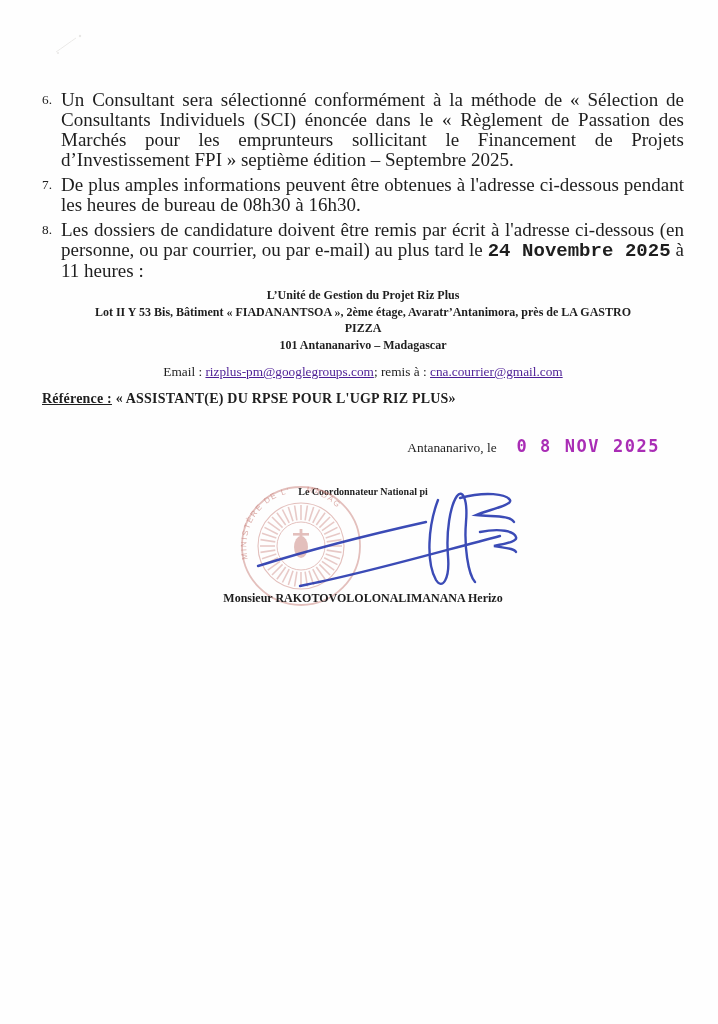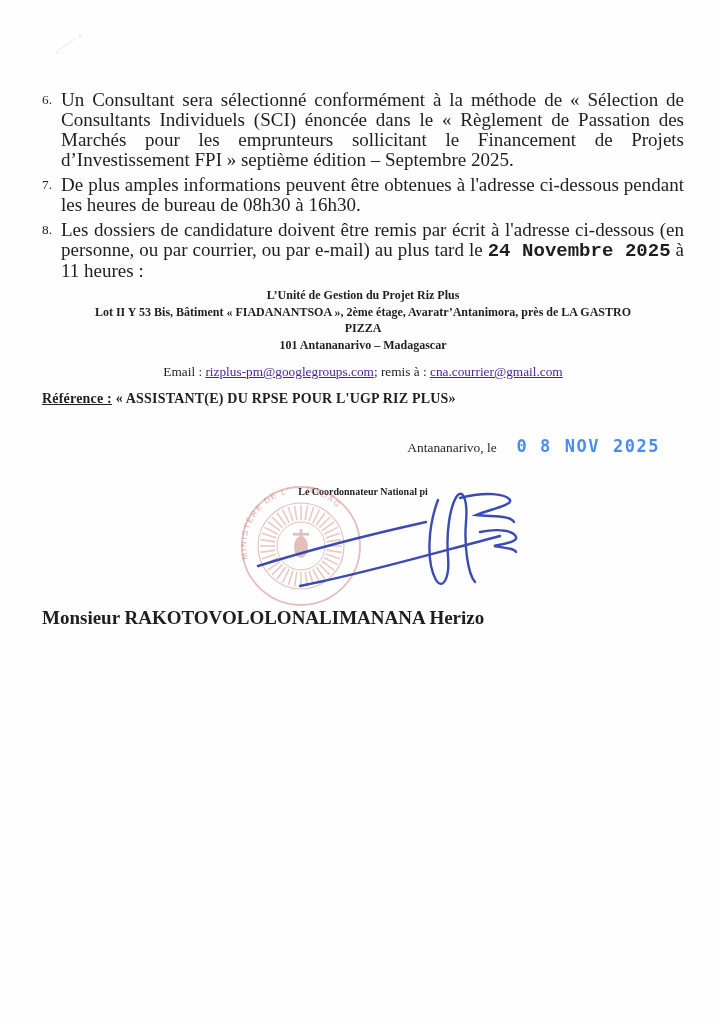--- a/index.html
+++ b/index.html
@@ -28,30 +28,30 @@
   .email-link{color:#4c1d95;text-decoration:underline;cursor:pointer;}
 
   
   .reference{margin:11px 0 0;text-align:left;font-size:14px;font-weight:bold;letter-spacing:.2px;}
   .ref-label{text-decoration:underline;}
 
   
   .dateline{margin-top:29px;display:flex;justify-content:flex-end;align-items:flex-end;gap:20px;padding-right:24px;font-size:13.4px;}
   .stamp-date{
     font-family:"DejaVu Sans Mono", monospace;
-    font-weight:bold;color:#3b82f6;font-size:17px;letter-spacing:1.5px;
+    font-weight:bold;color:#a21caf;font-size:17px;letter-spacing:1.5px;
     opacity:.92;white-space:nowrap;
   }
   .stamp-date .seg{margin-right:13px;}
   .stamp-date .seg:last-child{margin-right:0;}
 
   
   .sig-title{margin:30px 0 0;text-align:center;font-weight:bold;font-size:10px;}
   .sig-area{position:relative;height:92px;}
-  .sig-name{margin:18px 0 0;text-align:left;font-weight:bold;font-size:19px;position:relative;z-index:3;}
+  .sig-name{margin:2px 0 0;text-align:center;font-weight:bold;font-size:12px;position:relative;z-index:3;}
 
   .seal-svg{position:absolute;left:194px;top:-16px;z-index:1;}
   .signature-svg{position:absolute;left:206px;top:-11px;z-index:2;}
 
   .smudge-svg{position:absolute;left:50px;top:28px;opacity:.28;}
 </style>
 </head>
 <body>
 
 <div class="page">

